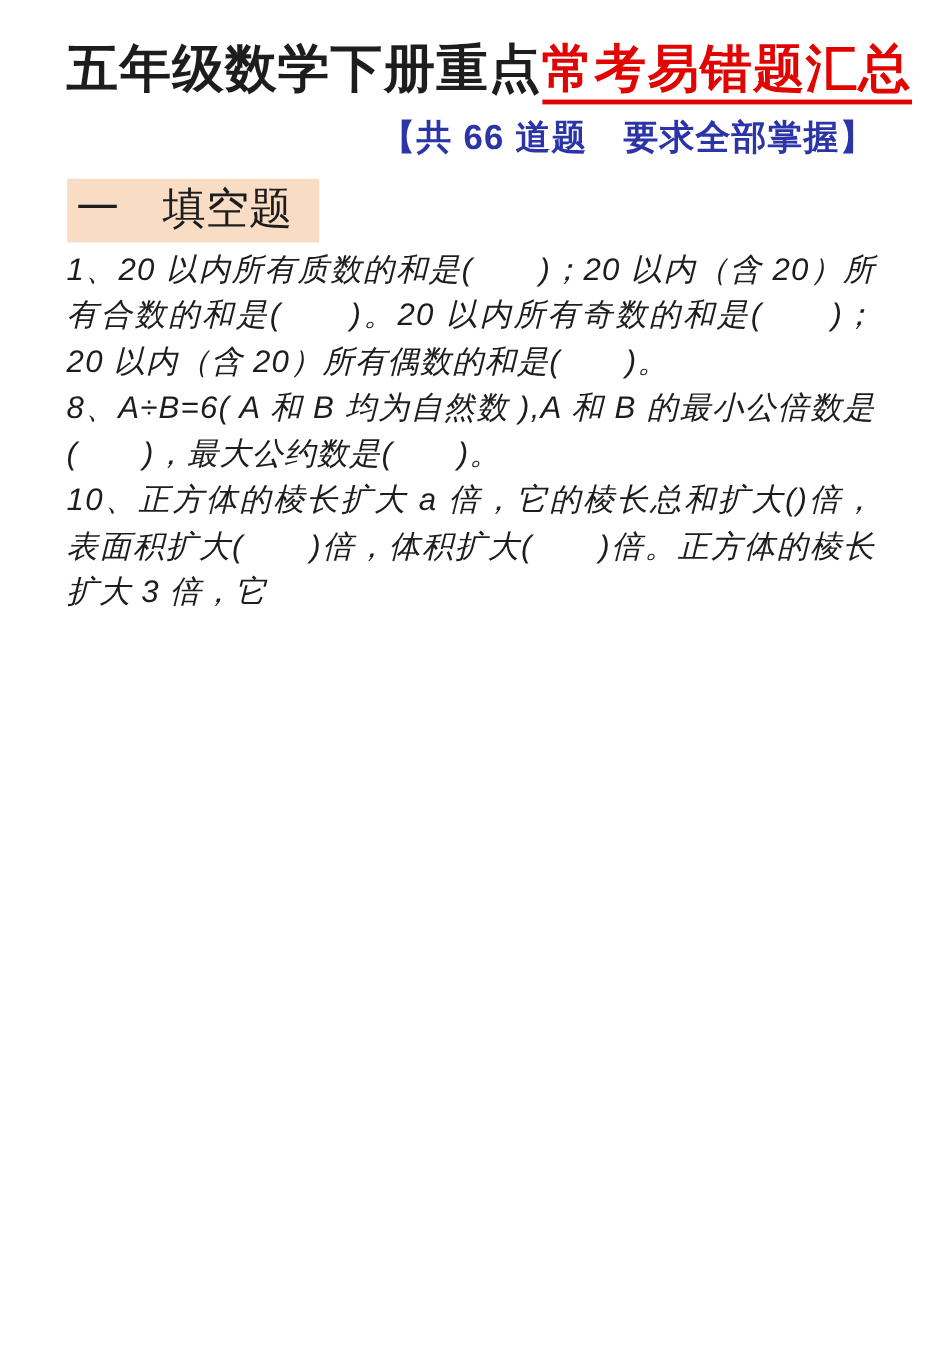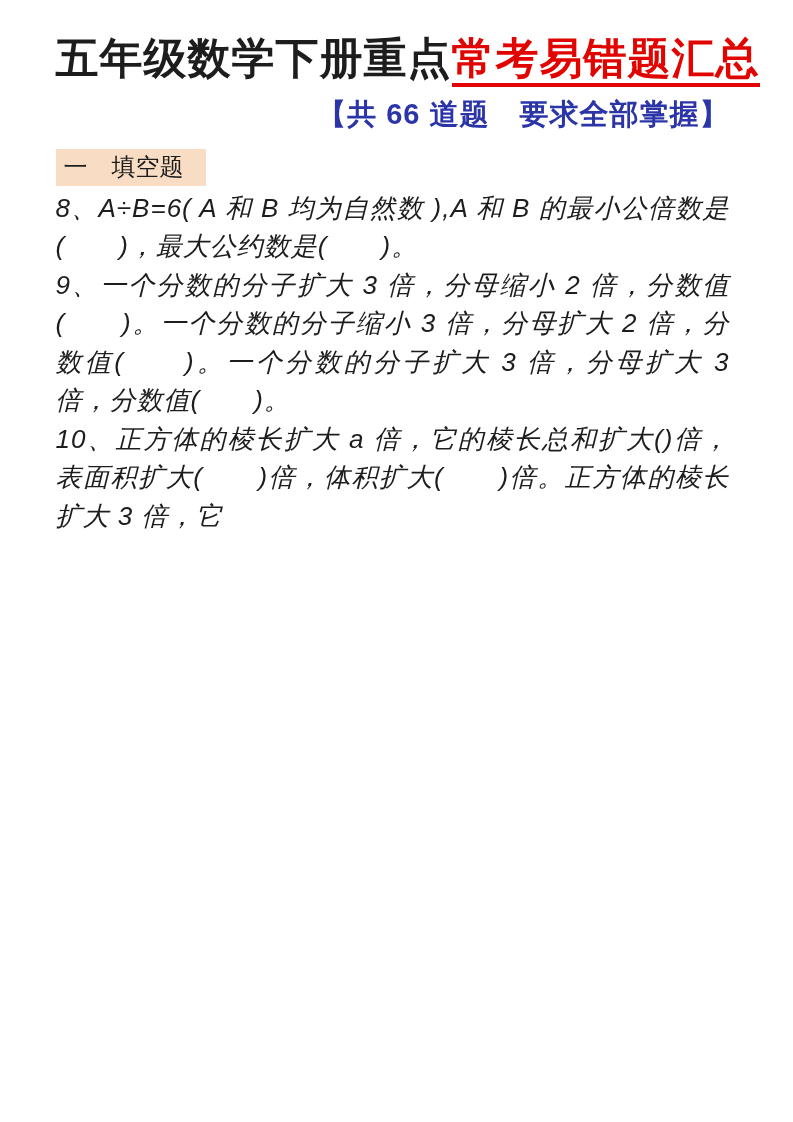--- a/index.html
+++ b/index.html
@@ -35,21 +35,21 @@
     text-align: right;
     font-size: 29px;
     font-weight: 700;
     letter-spacing: 1px;
     margin-top: 8px;
     color: var(--subtitle_blue, #2b35a8);
   }
 
   .section {
     margin-top: 14px;
-    font-size: 24px;
+    font-size: 36px;
     line-height: 1.3;
   }
   .section-label {
     display: inline-block;
     background: var(--section_highlight, #f8dcc4);
     padding: 2px 22px 4px 8px;
   }
 
   .questions {
     margin-top: 3px;
@@ -68,18 +68,18 @@
 
   <h1 class="title"><span>五年级数学下册重点</span><span class="title-red">常考易错题汇总</span></h1>
 
   <h2 class="subtitle">【共 66 道题　要求全部掌握】</h2>
 
   <div class="section">
     <span class="section-label">一　填空题</span>
   </div>
 
   <div class="questions">
+    <p class="q">1、20 以内所有质数的和是(　　)；20 以内（含 20）所有合数的和是(　　)。20 以内所有奇数的和是(　　)；20 以内（含 20）所有偶数的和是(　　)。</p>
     <p class="q">8、A÷B=6( A 和 B 均为自然数 ),A 和 B 的最小公倍数是(　　)，最大公约数是(　　)。</p>
-    <p class="q">9、一个分数的分子扩大 3 倍，分母缩小 2 倍，分数值(　　)。一个分数的分子缩小 3 倍，分母扩大 2 倍，分数值(　　)。一个分数的分子扩大 3 倍，分母扩大 3 倍，分数值(　　)。</p>
     <p class="q">10、正方体的棱长扩大 a 倍，它的棱长总和扩大()倍，表面积扩大(　　)倍，体积扩大(　　)倍。正方体的棱长扩大 3 倍，它</p>
   </div>
 
 </div>
 
 </body></html>

